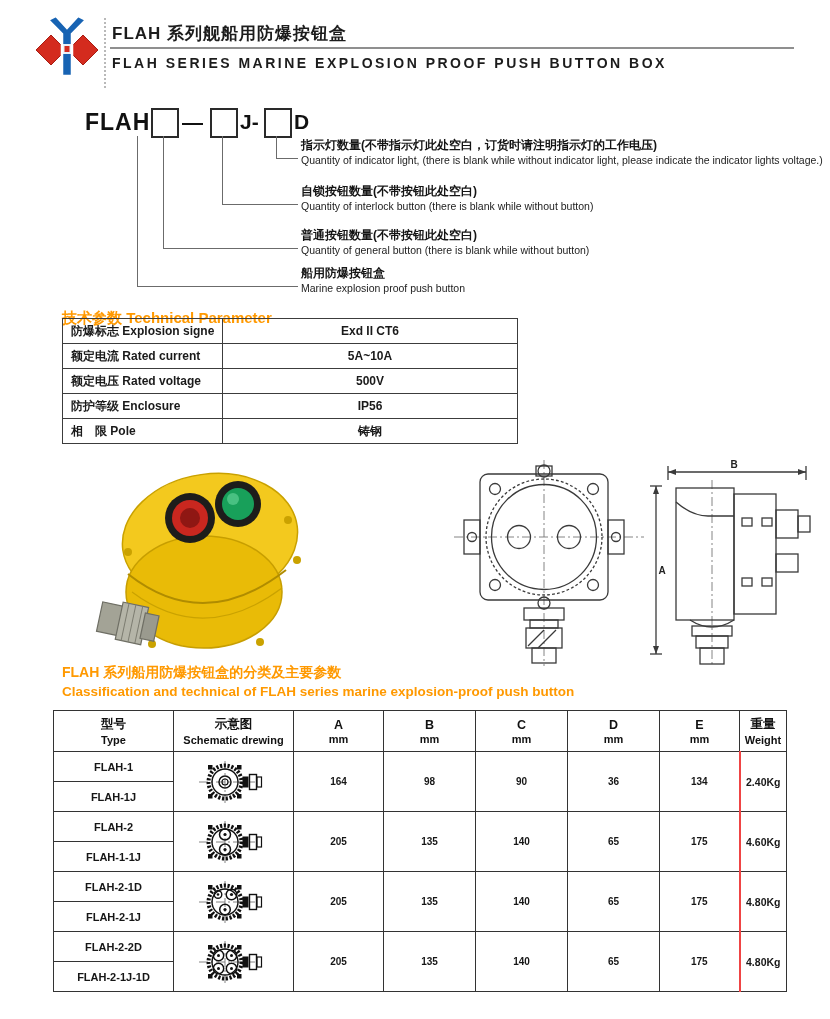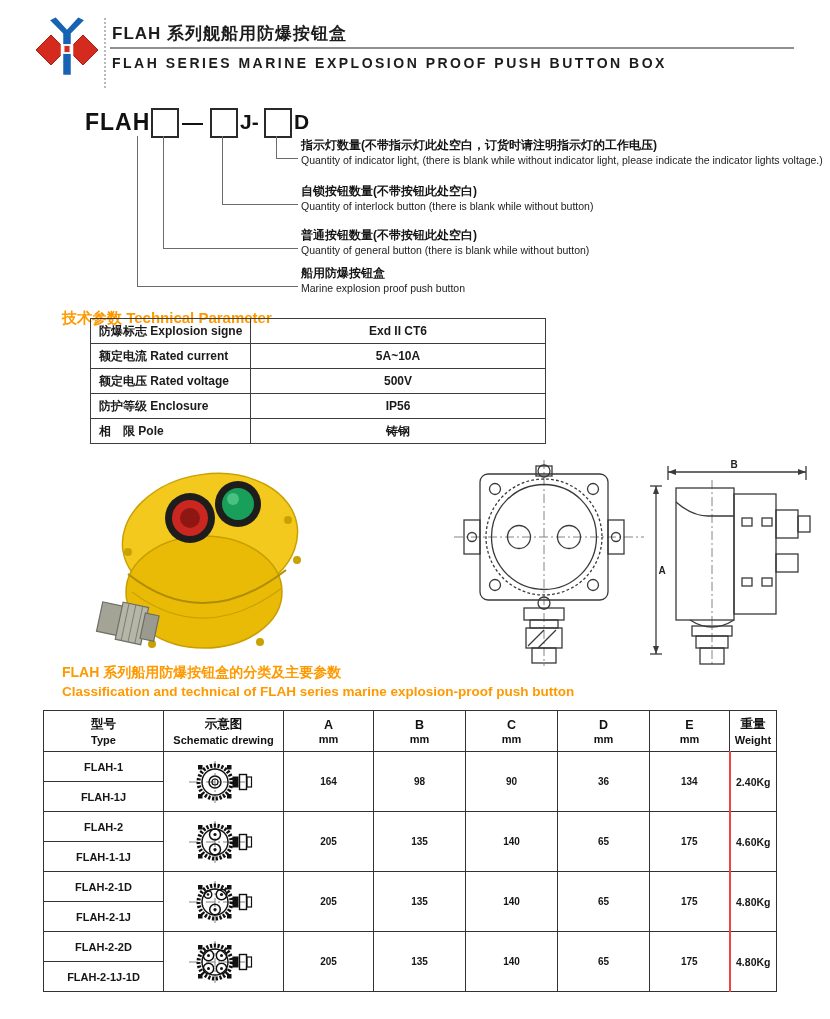--- a/index.html
+++ b/index.html
@@ -19,35 +19,35 @@
   .m-prefix{position:absolute;left:0;top:3px;font-size:23px;font-weight:600;letter-spacing:1px;}
   .m-box{position:absolute;top:2px;width:24px;height:26px;border:2px solid #2a2a2a;background:#fff;}
   .m-sym{position:absolute;top:4px;font-size:21px;font-weight:600;}
   .conn{position:absolute;border-left:1.5px solid #6b6b6b;border-bottom:1.5px solid #6b6b6b;}
   .note{position:absolute;left:216px;}
   .note .zh{font-size:12px;font-weight:600;color:#141414;display:block;line-height:1.25;}
   .note .en{font-size:10.5px;font-weight:400;color:#222;display:block;line-height:1.3;margin-top:1px;}
   
   .sec-head{position:absolute;color:#ff9900;font-weight:700;}
   .tp-head{left:62px;top:296px;font-size:15px;margin-top:13px;}
-  .tp-table{position:absolute;left:62px;top:318px;width:456px;border-collapse:collapse;margin-left:28px;}
+  .tp-table{position:absolute;left:62px;top:318px;width:456px;border-collapse:collapse;}
   .tp-table td{border:1.5px solid #3c3c3c;height:22px;font-size:12px;font-weight:600;color:#1a1a1a;}
   .tp-table td.lbl{width:150px;padding-left:8px;text-align:left;}
   .tp-table td.val{text-align:center;}
   
   .photo{position:absolute;left:92px;top:456px;}
   .front-view{position:absolute;left:452px;top:458px;}
   .side-view{position:absolute;left:646px;top:458px;}
   .draw{stroke:#3a3a3a;fill:none;stroke-width:1.3px;}
   .dash{stroke:#777;stroke-width:.9px;fill:none;stroke-dasharray:9 3 2 3;}
   .dimtxt{font-size:10px;font-weight:700;fill:#222;font-family:"Liberation Sans",sans-serif;}
   
   .cl-head-zh{left:62px;top:664px;font-size:14px;}
   .cl-head-en{left:62px;top:684px;font-size:13.5px;}
-  .cl-table{position:absolute;left:43px;top:710px;width:733px;border-collapse:collapse;table-layout:fixed;padding-left:36px;}
+  .cl-table{position:absolute;left:53px;top:710px;width:733px;border-collapse:collapse;table-layout:fixed;padding-left:36px;}
   .cl-table th,.cl-table td{border:1.5px solid #333;text-align:center;vertical-align:middle;padding:0;}
   .cl-table th{height:40px;font-weight:700;}
   .cl-table .h-top{display:block;font-size:12.5px;font-weight:700;}
   .cl-table .h-bot{display:block;font-size:11px;font-weight:600;margin-top:1px;}
   .cl-table td{height:29px;font-size:10px;font-weight:600;color:#161616;}
   .cl-table td.type{font-size:11px;}
   .cl-table td.wcol{border-left:2px solid #ef4444;font-size:10.5px;}
   .schem-cell svg{display:block;margin:0 auto;}
   .mini{stroke:#111;fill:none;}
 </style>

